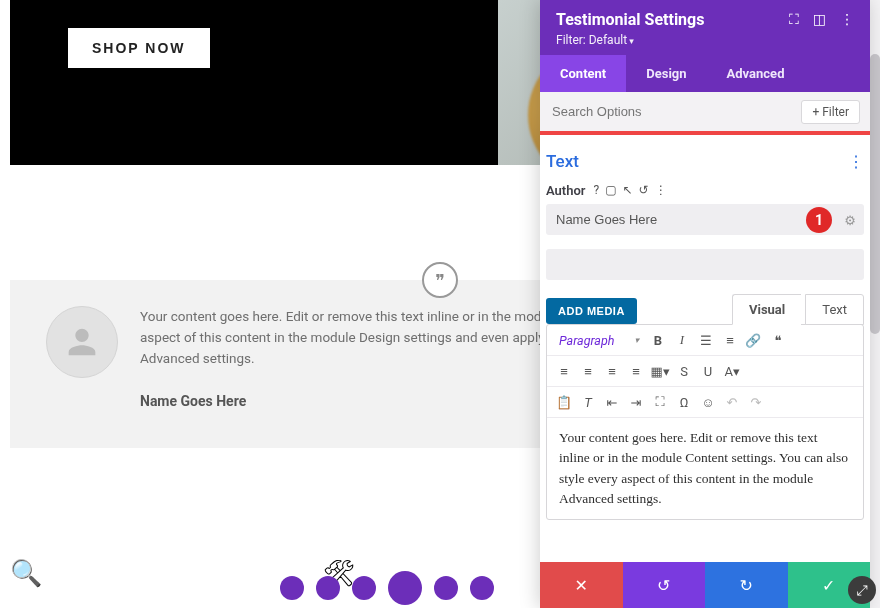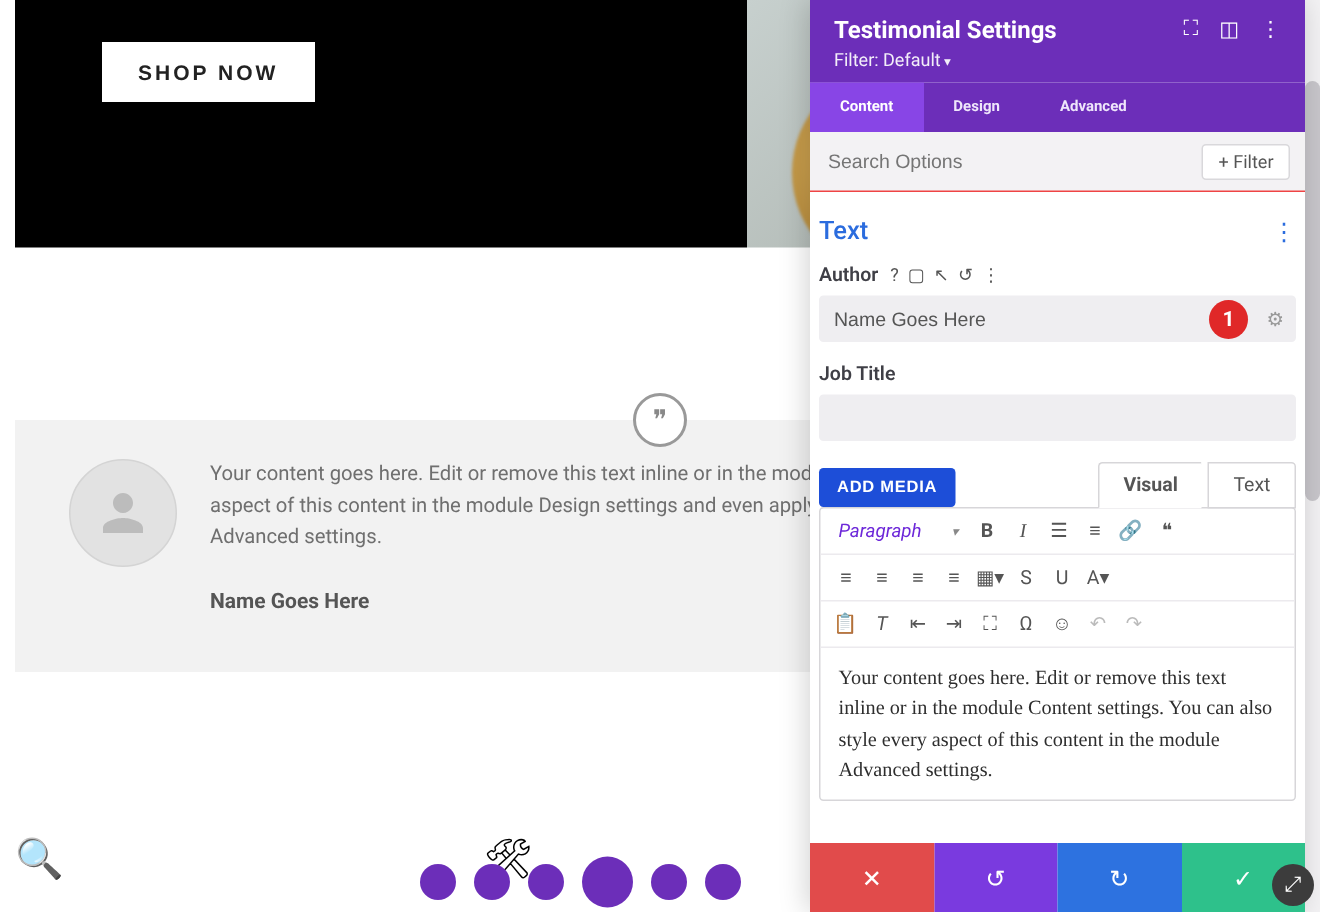--- a/index.html
+++ b/index.html
@@ -29,39 +29,39 @@
   .panel { position: absolute; top: 0; right: 10px; width: 330px; height: 608px; background: #fff; box-shadow: -2px 0 18px rgba(0,0,0,.18); display: flex; flex-direction: column; z-index: 50; }
   .panel::before { content:""; position:absolute; left:-2px; top:0; bottom:0; width:6px; }
   .p-head { background: #6c2eb9; color: #fff; padding: 10px 16px 8px; }
   .p-top { display: flex; align-items: center; justify-content: space-between; }
   .p-title { font-size: 16px; font-weight: 700; }
   .p-icons { display: flex; gap: 14px; font-size: 14px; }
   .p-icons span { cursor: pointer; }
   .preset { font-size: 12px; margin-top: 4px; opacity: .92; }
   .preset::after { content: " ▾"; font-size: 9px; }
   .tabs { display: flex; background: #6c2eb9; }
-  .tab { flex: 0 0 auto; padding: 11px 20px; color: #efe6fb; font-size: 10px; font-weight: 700; cursor: pointer; text-align: center; }
+  .tab { flex: 0 0 auto; padding: 11px 20px; color: #efe6fb; font-size: 13px; font-weight: 700; cursor: pointer; text-align: center; }
   .tab.active { background: #8845e6; color: #fff; }
-  .search-row { background: #f3f2f4; border-bottom: 1px solid #ef4444; display: flex; align-items: center; padding: 6px 10px; }
+  .search-row { background: #f3f2f4; border-bottom: 4px solid #ef4444; display: flex; align-items: center; padding: 6px 10px; }
   .search-row input { flex: 1; border: none; background: transparent; font-size: 13px; color: #888; outline: none; padding: 6px 2px; }
   .filter-btn { background: #fff; border: 1px solid #d9d8db; border-radius: 3px; padding: 4px 10px; font-size: 12px; color: #555; cursor: pointer; }
   .p-body { flex: 1; overflow: auto; padding: 12px 6px 0; position: relative; }
   .sec-head { display:flex; justify-content:space-between; align-items:center; margin: 4px 0 12px; }
   .sec-title { color: #2b6cde; font-size: 17px; font-weight: 500; }
   .vdots { color: #2b6cde; font-size: 16px; cursor:pointer; }
   .field { margin-bottom: 14px; }
   .lbl-row { display: flex; align-items: flex-start; gap: 8px; margin-bottom: 6px; }
   .lbl { font-size: 13px; color: #3f3f46; font-weight: 600; }
   .lbl-icons { display: flex; gap: 6px; color: #555; font-size: 12px; }
   .lbl-icons span { cursor:pointer; }
   .field-wrap { position: relative; }
   .txt-in { width: 100%; background: #efeef1; border: none; border-radius: 3px; padding: 8px 34px 8px 10px; font-size: 13px; color: #555; outline: none; }
   .in-suffix { position: absolute; right: 8px; top: 50%; transform: translateY(-50%); color: #999; font-size: 13px; cursor:pointer;}
   .marker { width: 26px; height: 26px; border-radius: 50%; background: #e02828; color: #fff; font-weight: 700; font-size: 14px; display: flex; align-items: center; justify-content: center; position: absolute; right: 32px; top: 50%; transform: translateY(-50%); }
-  .add-media { background: #1d4ed8; color: #fff; border: none; border-radius: 3px; padding: 7px 12px; font-size: 11px; font-weight: 700; letter-spacing: .5px; cursor: pointer; margin-top: 4px; }
+  .add-media { background: #0369a1; color: #fff; border: none; border-radius: 3px; padding: 7px 12px; font-size: 11px; font-weight: 700; letter-spacing: .5px; cursor: pointer; margin-top: 4px; }
   .vt-wrap { display: flex; justify-content: flex-end; gap: 4px; margin-top: -30px; }
   .vt-tab { padding: 7px 16px; font-size: 13px; border: 1px solid #d7d6d9; background: #fff; color:#555; cursor:pointer;}
   .vt-tab.active { font-weight: 700; border-bottom: 1px solid #fff; }
   .vt-tab:first-child { border-right: none; border-top-left-radius:3px;}
   .vt-tab:last-child { border-top-right-radius:3px;}
   .editor { border: 1px solid #d7d6d9; border-radius: 3px; margin-top: -1px; overflow: hidden; }
   .tb-row { display: flex; align-items: center; gap: 2px; padding: 4px 6px; border-bottom: 1px solid #eceaee; }
   .fmt-sel { font-size: 12.5px; color: #6d28d9; padding: 3px 6px; display:flex; align-items:center; gap:20px; cursor:pointer;font-style:italic;}
   .fmt-sel::after{content:"▾"; font-size:9px; color:#888;}
   .tbtn { width: 22px; height: 22px; display: flex; align-items: center; justify-content: center; font-size: 13px; color: #555; cursor: pointer; border-radius:2px;}
@@ -165,23 +165,20 @@
         </div>
       </div>
       <div class="field-wrap">
         <input class="txt-in" value="Name Goes Here" style="">
         <div class="marker">1</div>
         <span class="in-suffix">⚙</span>
       </div>
     </div>
 
     <div class="field">
-      <div class="lbl-row">
-          <span class="lbl">Job Title</span>
-        </div>
       <div class="field-wrap">
         <input class="txt-in" value="" style="">
       </div>
     </div>
 
 
     <div class="field">
       <button class="add-media">ADD MEDIA</button>
       <div class="vt-wrap">
         <div class="vt-tab active">Visual</div>

